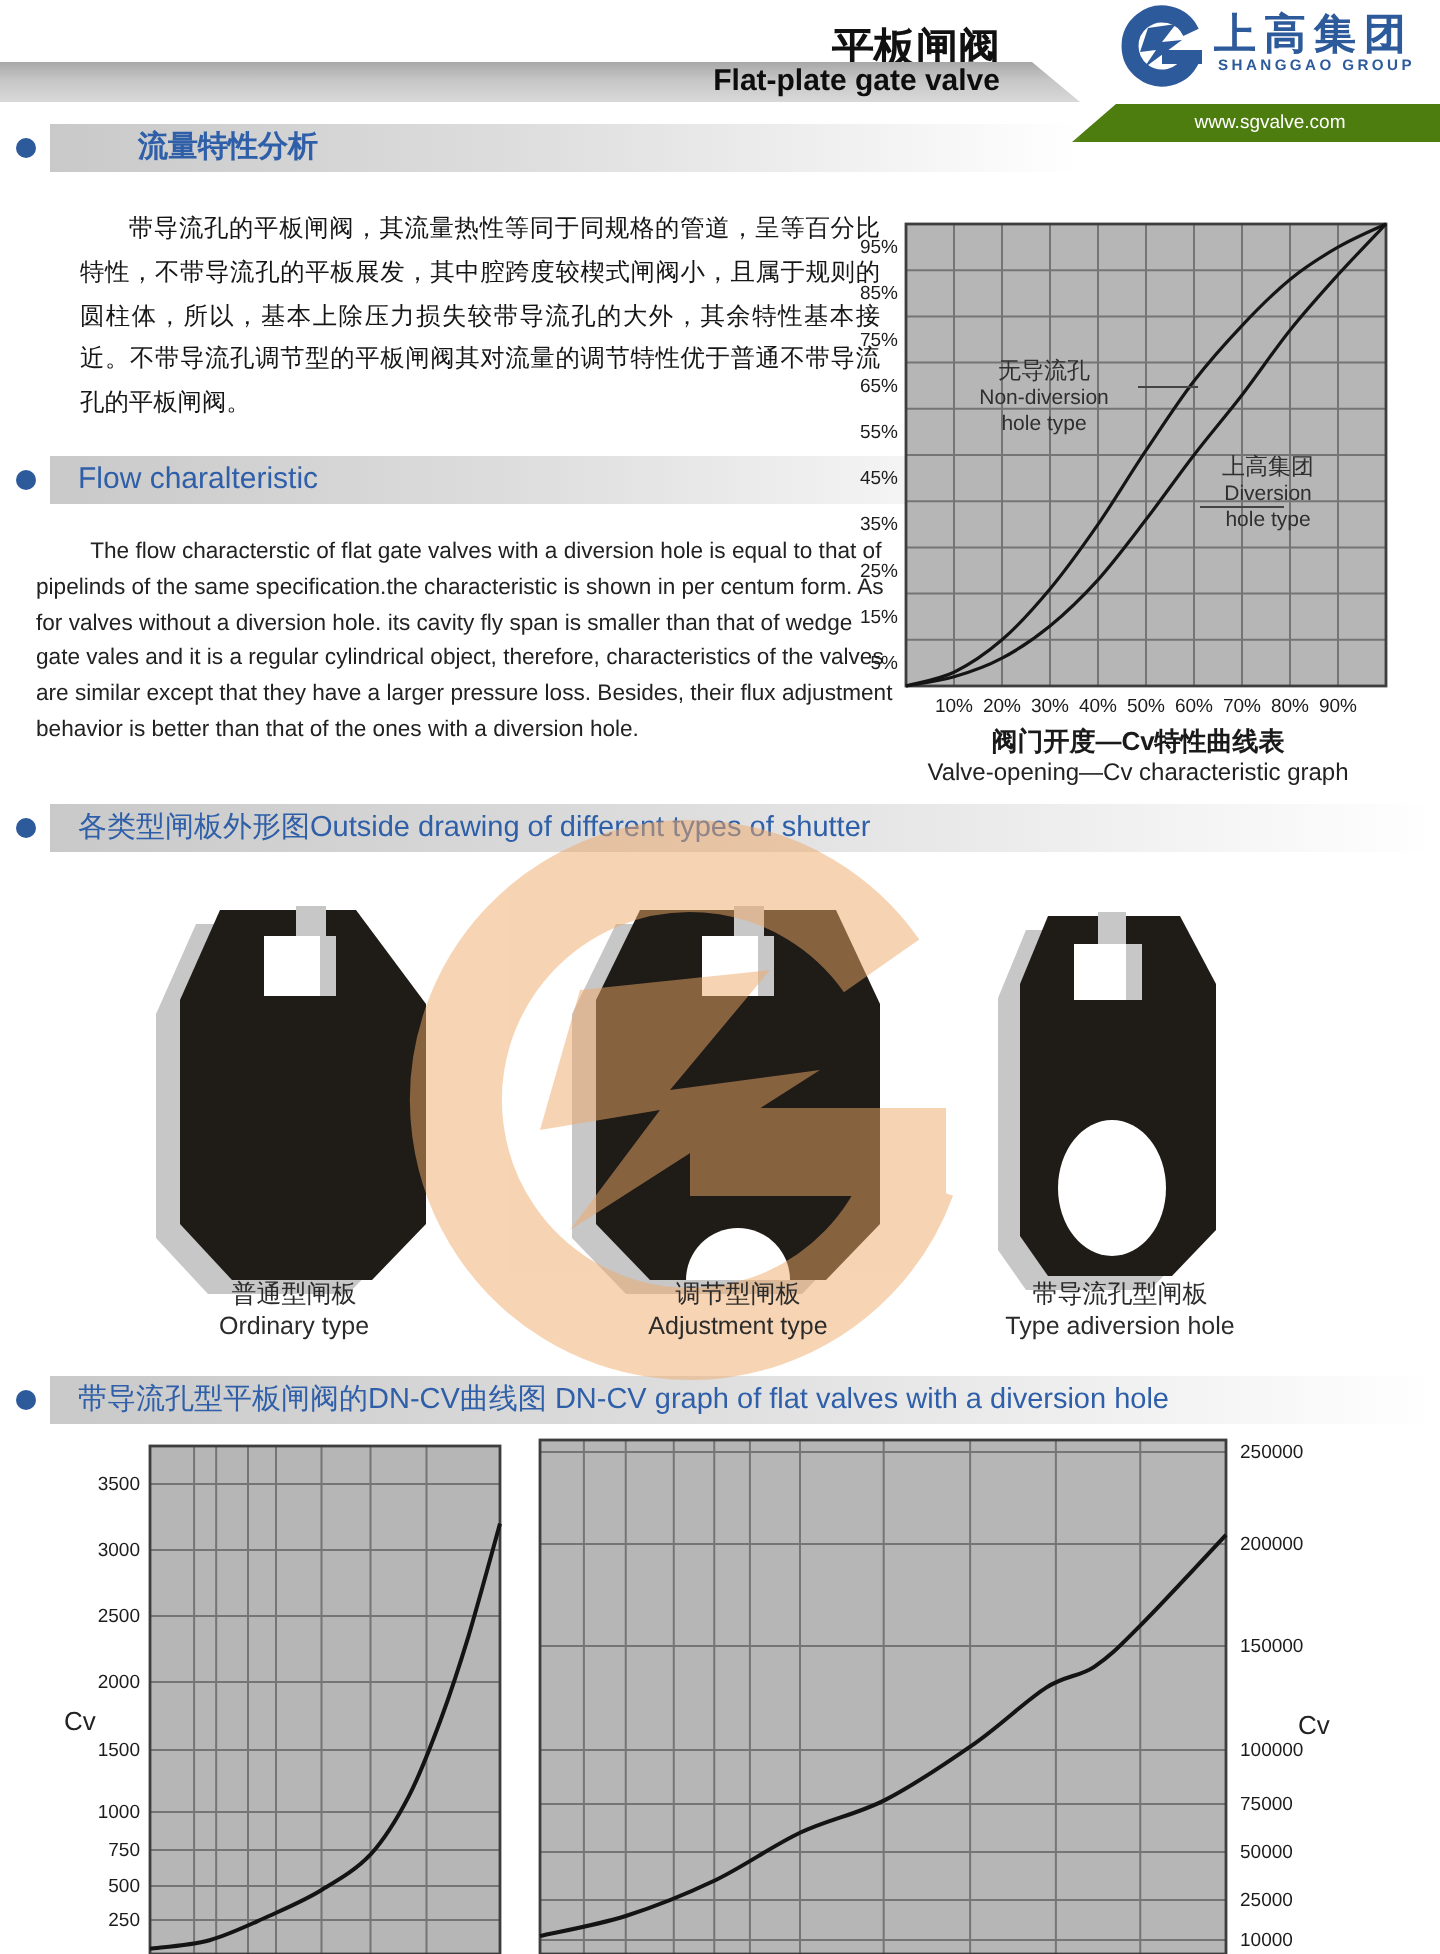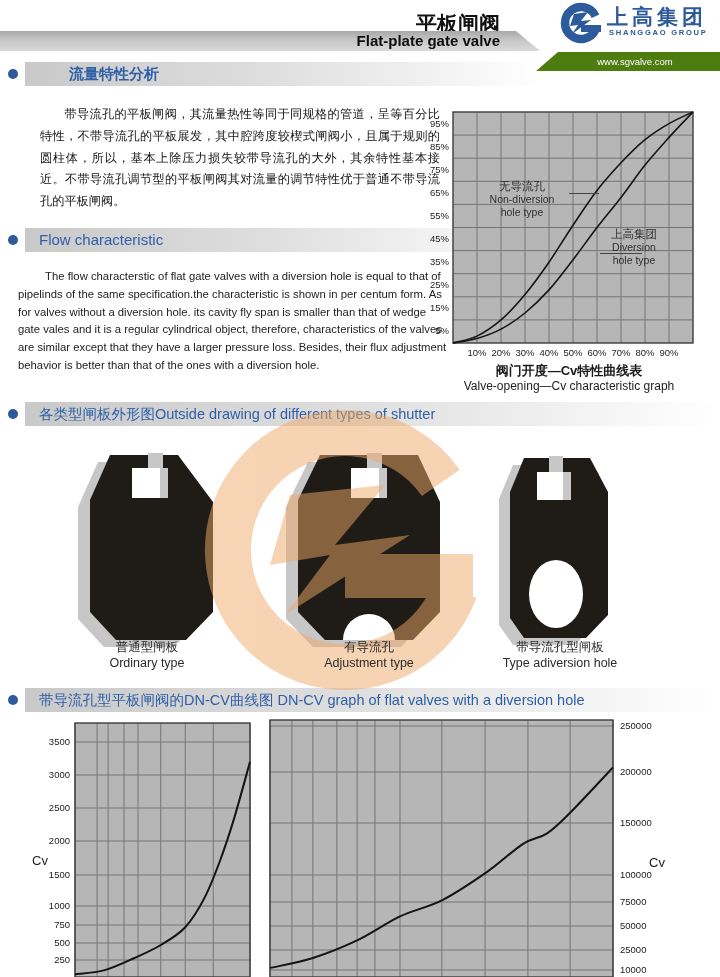--- a/index.html
+++ b/index.html
@@ -74,21 +74,21 @@
 <div class="abs sec" style="top:62px;">
   <div class="bullet" style="background:#2d5a9b"></div>
   <div class="bar" style="width:515px;">
     <div class="lbl" style="color:#2e5fa8;font-size:15px;font-weight:bold;padding-left:44px;">流量特性分析</div>
   </div>
 </div>
 
 <div class="abs sec" style="top:228px;">
   <div class="bullet" style="background:#2d5a9b"></div>
   <div class="bar" style="width:515px;">
-    <div class="lbl" style="color:#2e5fa8;font-size:15px;">Flow characteristic</div>
+    <div class="lbl" style="color:#2e5fa8;font-size:15px;">Flow charalteristic</div>
   </div>
 </div>
 
 <div class="abs sec" style="top:402px;">
   <div class="bullet" style="background:#2d5a9b"></div>
   <div class="bar" style="width:692px;">
     <div class="lbl" style="color:#2e5fa8;font-size:14.5px;">各类型闸板外形图Outside drawing of different types of shutter</div>
   </div>
 </div>
 
@@ -194,21 +194,21 @@
     <rect x="150" y="154" width="128" height="44"></rect>
     <polygon points="95,95 190,85 140,145 215,135 90,215 135,155 75,165"></polygon>
   </g>
 </svg>
 
 <div class="abs sh-label" style="left:47px;top:640px;">
   <div>普通型闸板</div>
   <div>Ordinary type</div>
 </div>
 <div class="abs sh-label" style="left:269px;top:640px;">
-  <div>有导流孔</div>
+  <div>调节型闸板</div>
   <div>Adjustment type</div>
 </div>
 <div class="abs sh-label" style="left:460px;top:640px;">
   <div>带导流孔型闸板</div>
   <div>Type adiversion hole</div>
 </div>
 
 <svg id="chartL-svg" class="abs" style="left:20px;top:715px;" width="250" height="262">
     <rect x="55" y="8" width="175" height="254" fill="#b6b6b6"></rect>
     <line x1="55" y1="8" x2="55" y2="262" class="grid"></line>

